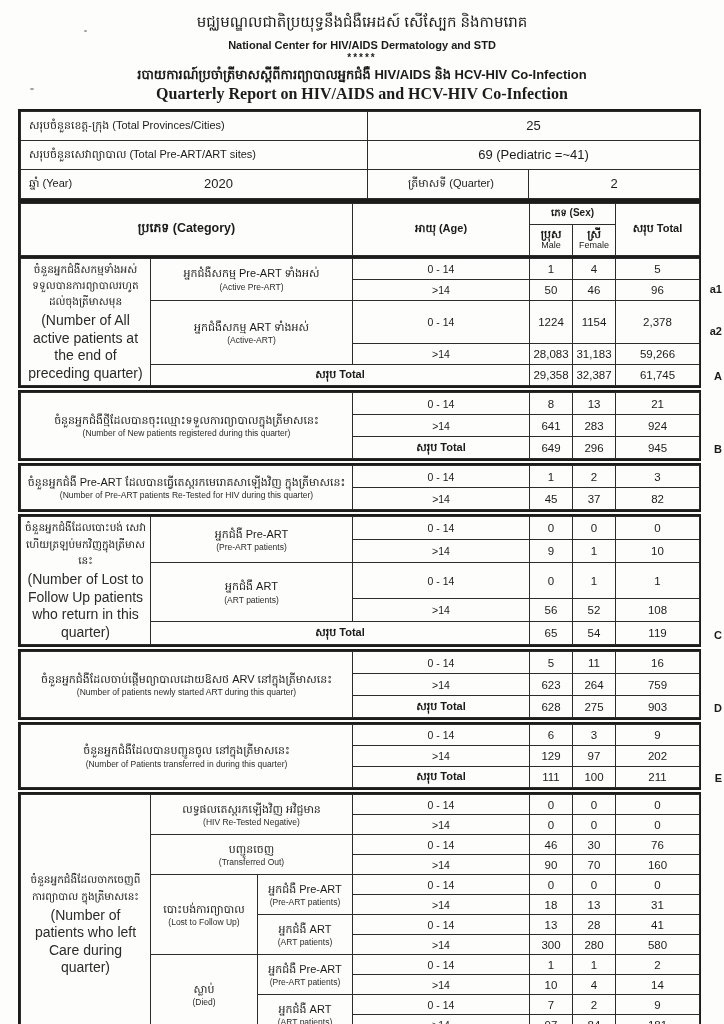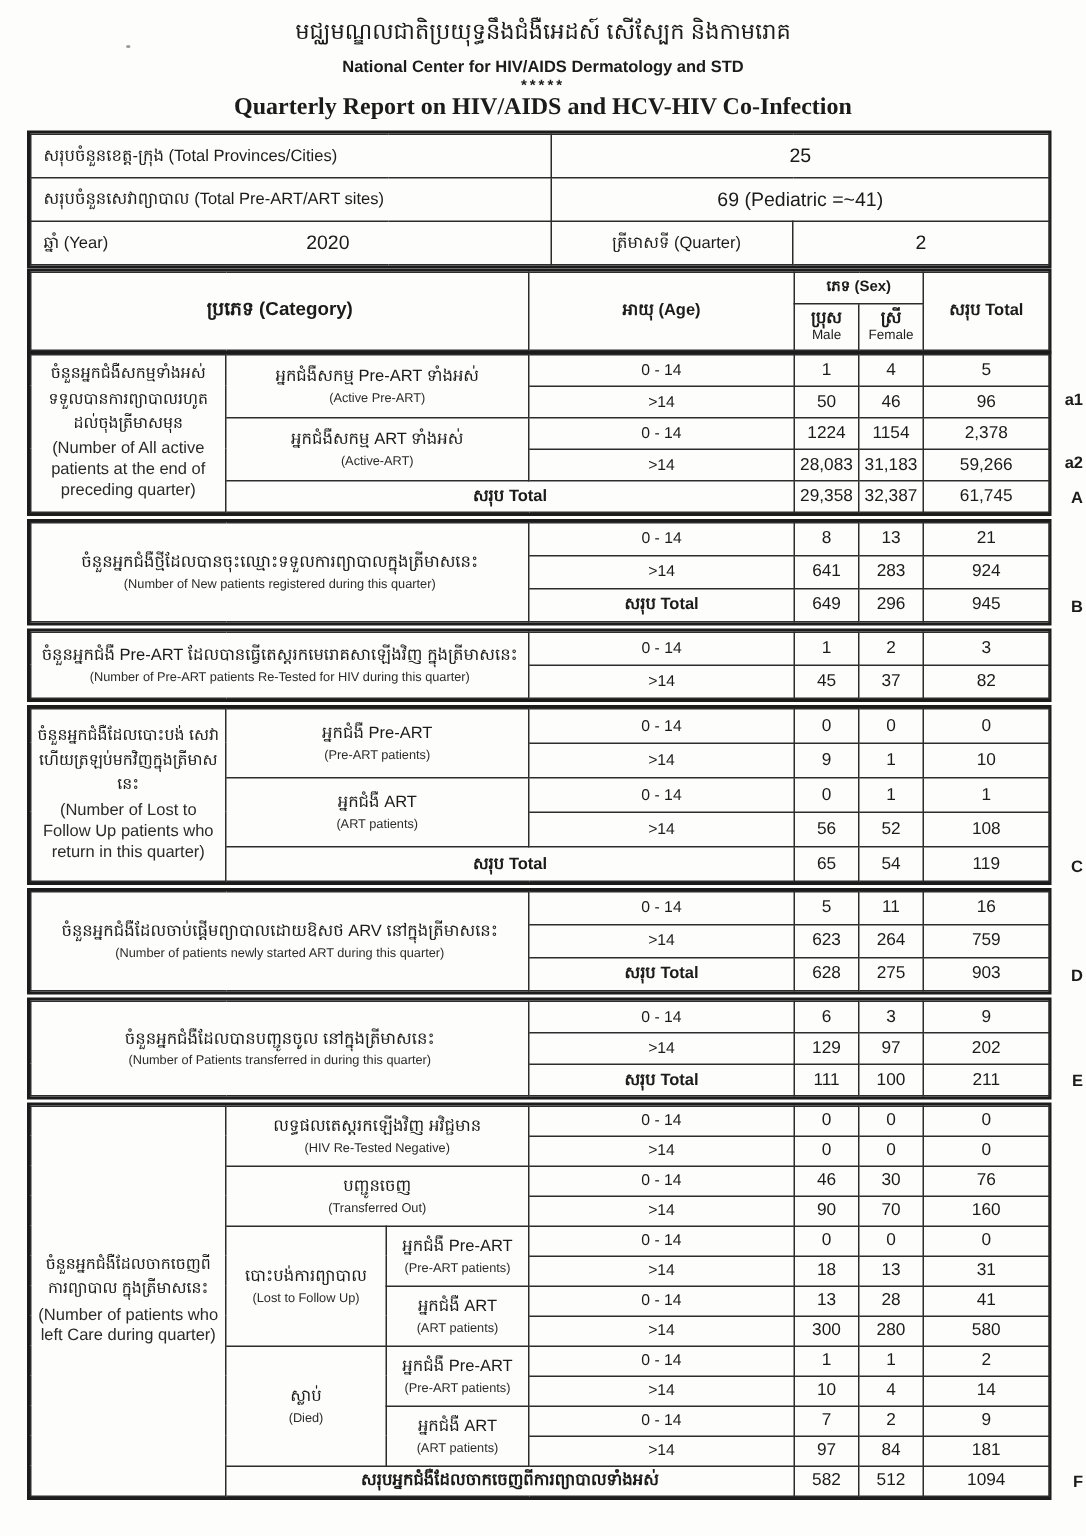--- a/index.html
+++ b/index.html
@@ -41,21 +41,21 @@
   .hdr-cat { font-size:12.5px; font-weight:bold; }
   .hdr-age { font-size:11px; font-weight:bold; }
   .hdr-sex { font-size:10px; font-weight:bold; }
   .hdr-mf .l1 { font-size:11px; font-weight:bold; line-height:1.25; }
   .hdr-mf .l2 { font-size:9px;  line-height:1.1; }
   .hdr-tot { font-size:11px; font-weight:bold; }
 
   .num { font-size:11.5px; }
   .age { font-size:10.5px; }
   .outer .o-km { font-size:10.5px; line-height:1.55; padding:2px 2px; }
-  .outer .o-en { font-size:11px; line-height:1.25; color:#2a2a2a; padding:1px 2px 3px; }
+  .outer .o-en { font-size:14px; line-height:1.25; color:#2a2a2a; padding:1px 2px 3px; }
   .gl-km { font-size:11px; line-height:1.4; }
   .gl-en { font-size:8.5px; color:#2a2a2a; line-height:1.2; }
   .totlbl { font-size:11px; font-weight:bold; }
 
   .rows21 tr { height:21px; } .rows22 tr { height:22px; }
   .rows23 tr { height:23px; } .rows20 tr { height:20px; }
   .hrow1 { height:21px; } .hrow2 { height:31px; }
   .trow  { height:24px; }
 
   .tag { position:absolute; right:-23px; font-size:11px; font-weight:bold; color:#1b1b1b; }
@@ -66,20 +66,21 @@
 <body>
 
 <div class="page">
   <div class="speck speck1"></div>
   <div class="speck speck2"></div>
 
   <div class="doc-header">
     <div class="t-km">មជ្ឈមណ្ឌលជាតិប្រយុទ្ធនឹងជំងឺអេដស៍ សើស្បែក និងកាមរោគ</div>
     <div class="t-org">National Center for HIV/AIDS Dermatology and STD</div>
     <div class="t-stars">*****</div>
+    <div class="t-sub">របាយការណ៍ប្រចាំត្រីមាសស្តីពីការព្យាបាលអ្នកជំងឺ HIV/AIDS និង  HCV-HIV Co-Infection</div>
     <div class="t-en">Quarterly Report on HIV/AIDS and HCV-HIV Co-Infection</div>
   </div>
 
   <div class="sheet">
 
     <div class="block">
       <table>
         <colgroup>
             <col style="width:238px">
             <col style="width:109px">

